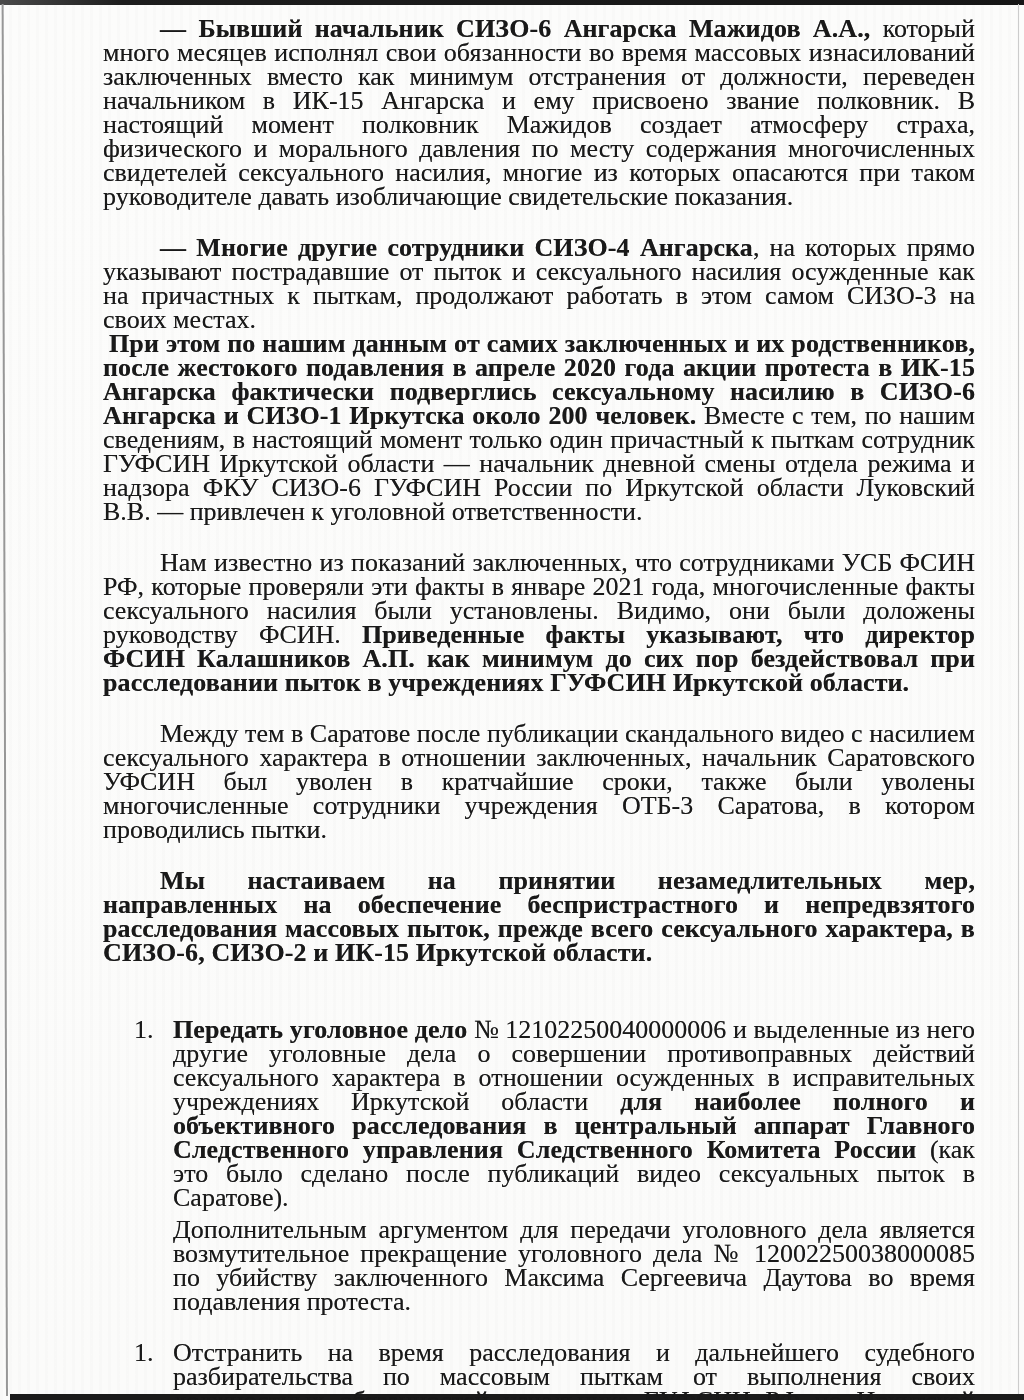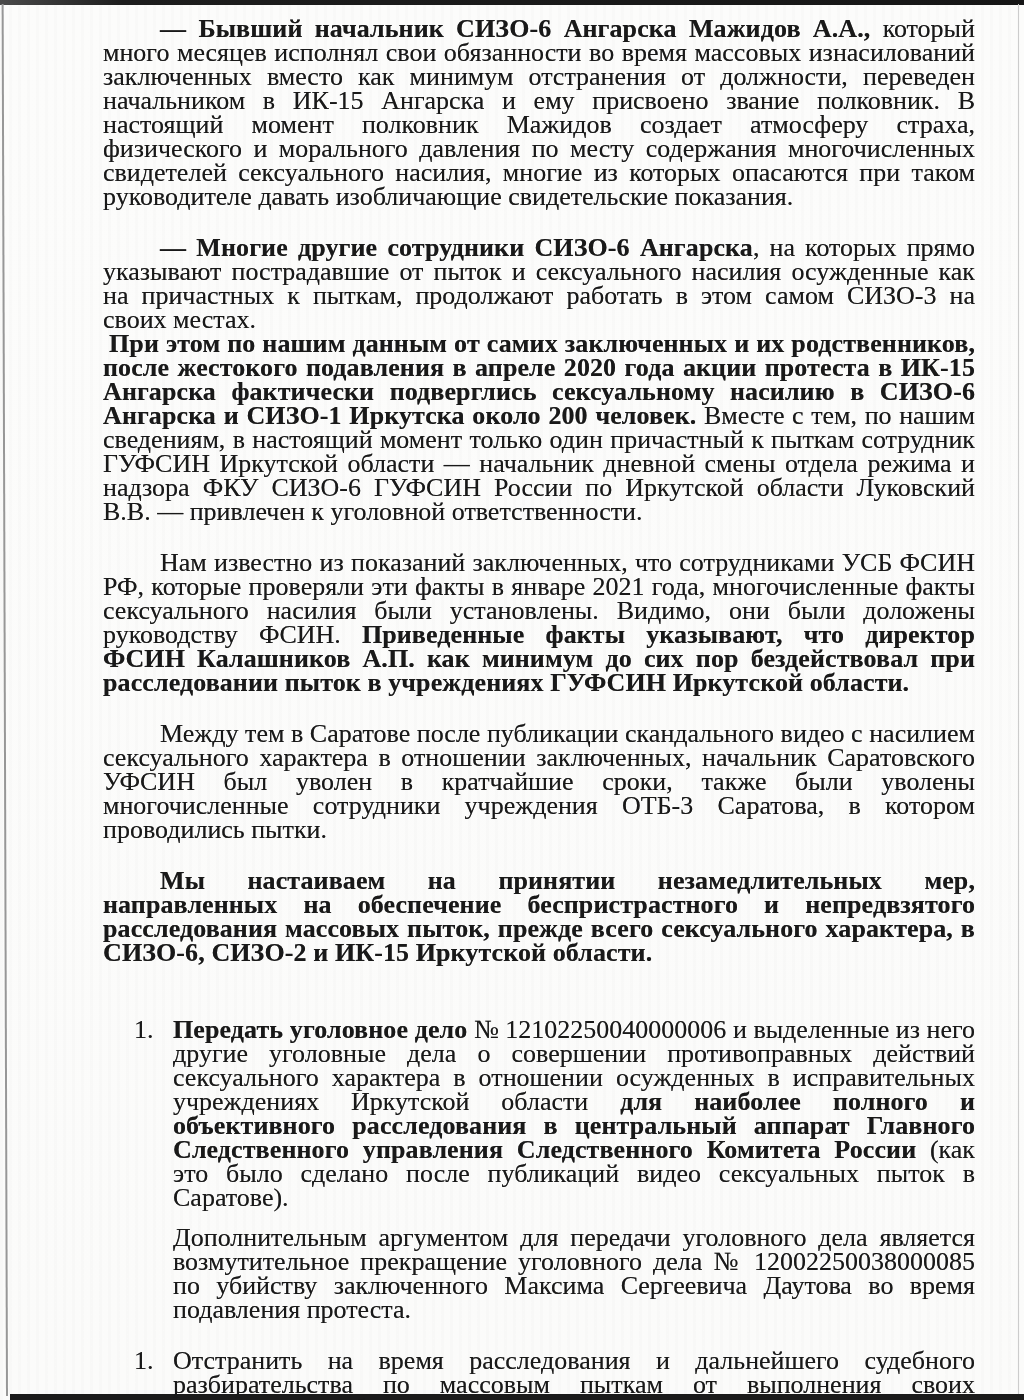--- a/index.html
+++ b/index.html
@@ -60,34 +60,34 @@
   .sp-two  { margin-top: 53px; }
 
   .list-item { display: flex; align-items: flex-start; }
   .marker {
     flex: none;
     width: 39px;
     padding-left: 31px;
     box-sizing: content-box;
   }
   .item-text { flex: 1 1 auto; min-width: 0; text-align: justify; }
-  .item-text .para + .para { margin-top: 16px; }
+  .item-text .para + .para { margin-top: 8px; }
 </style>
 </head>
 <body>
 
 <div class="page">
   <div class="edge-top"></div>
   <div class="edge-left"></div>
   <div class="edge-right"></div>
   <div class="edge-bottom"></div>
 
   <main class="content">
       <p class="para ind-normal sp-none"><b>— Бывший начальник СИЗО-6 Ангарска Мажидов А.А.,</b><span> который много месяцев исполнял свои обязанности во время массовых изнасилований заключенных вместо как минимум отстранения от должности, переведен начальником в ИК-15 Ангарска и ему присвоено звание полковник. В настоящий момент полковник Мажидов создает атмосферу страха, физического и морального давления по месту содержания многочисленных свидетелей сексуального насилия, многие из которых опасаются при таком руководителе давать изобличающие свидетельские показания.</span></p>
-      <p class="para ind-normal sp-one"><b>— Многие другие сотрудники СИЗО-6 Ангарска</b><span>, на которых прямо указывают пострадавшие от пыток и сексуального насилия осужденные как на причастных к пыткам, продолжают работать в этом самом СИЗО-3 на своих местах.</span></p>
+      <p class="para ind-normal sp-one"><b>— Многие другие сотрудники СИЗО-4 Ангарска</b><span>, на которых прямо указывают пострадавшие от пыток и сексуального насилия осужденные как на причастных к пыткам, продолжают работать в этом самом СИЗО-3 на своих местах.</span></p>
       <p class="para ind-small sp-none"><b>При этом по нашим данным от самих заключенных и их родственников, после жестокого подавления в апреле 2020 года акции протеста в ИК-15 Ангарска фактически подверглись сексуальному насилию в СИЗО-6 Ангарска и СИЗО-1 Иркутска около 200 человек.</b><span> Вместе с тем, по нашим сведениям, в настоящий момент только один причастный к пыткам сотрудник ГУФСИН Иркутской области — начальник дневной смены отдела режима и надзора ФКУ СИЗО-6 ГУФСИН России по Иркутской области Луковский В.В. — привлечен к уголовной ответственности.</span></p>
       <p class="para ind-normal sp-one"><span>Нам известно из показаний заключенных, что сотрудниками УСБ ФСИН РФ, которые проверяли эти факты в январе 2021 года, многочисленные факты сексуального насилия были установлены. Видимо, они были доложены руководству ФСИН. </span><b>Приведенные факты указывают, что директор ФСИН Калашников А.П. как минимум до сих пор бездействовал при расследовании пыток в учреждениях ГУФСИН Иркутской области.</b></p>
       <p class="para ind-normal sp-one"><span>Между тем в Саратове после публикации скандального видео с насилием сексуального характера в отношении заключенных, начальник Саратовского УФСИН был уволен в кратчайшие сроки, также были уволены многочисленные сотрудники учреждения ОТБ-3 Саратова, в котором проводились пытки.</span></p>
       <p class="para ind-normal sp-one"><b>Мы настаиваем на принятии незамедлительных мер, направленных на обеспечение беспристрастного и непредвзятого расследования массовых пыток, прежде всего сексуального характера, в СИЗО-6, СИЗО-2 и ИК-15 Иркутской области.</b></p>
       <div class="list-item sp-two">
         <span class="marker">1.</span>
         <div class="item-text">
           <p class="para ind-none"><b>Передать уголовное дело</b><span> № 12102250040000006 и выделенные из него другие уголовные дела о совершении противоправных действий сексуального характера в отношении осужденных в исправительных учреждениях Иркутской области </span><b>для наиболее полного и объективного расследования в центральный аппарат Главного Следственного управления Следственного Комитета России</b><span> (как это было сделано после публикаций видео сексуальных пыток в Саратове).</span></p>
           <p class="para ind-none"><span>Дополнительным аргументом для передачи уголовного дела является возмутительное прекращение уголовного дела № 12002250038000085 по убийству заключенного Максима Сергеевича Даутова во время подавления протеста.</span></p>
         </div>

